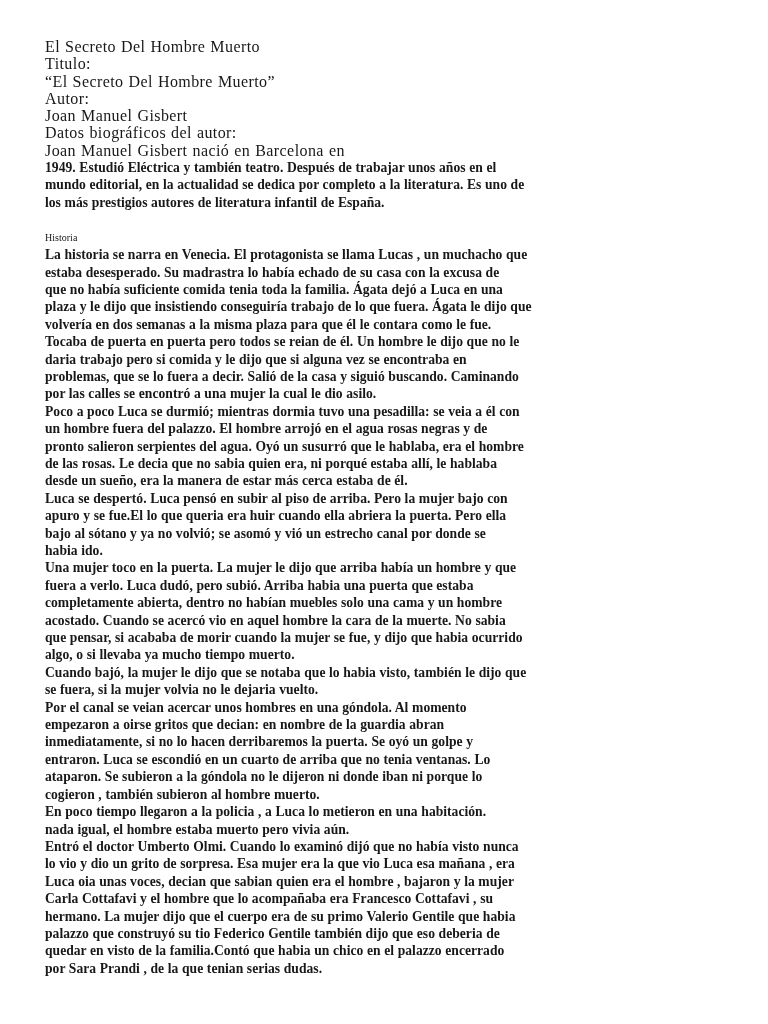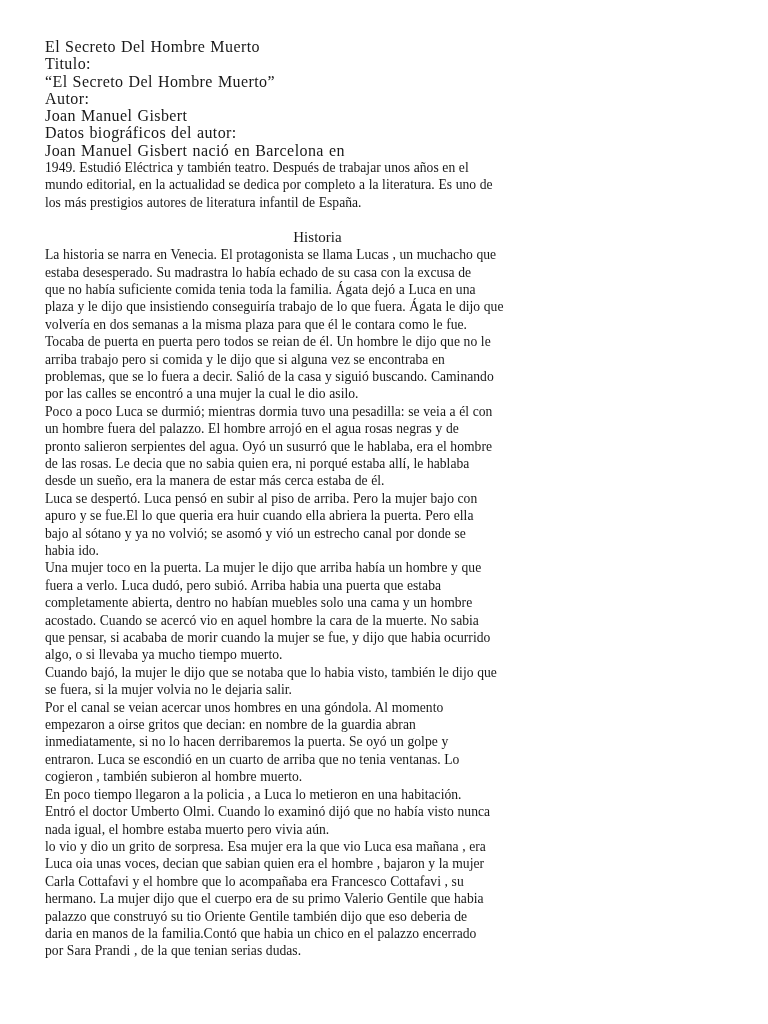--- a/index.html
+++ b/index.html
@@ -37,34 +37,34 @@
     white-space: nowrap;
     word-spacing: 0.6px;
   }
   
   .para {
     font-size: 13.6px;
     line-height: 17.4px;
     letter-spacing: 0.02px;
     word-spacing: 0.2px;
     margin: 0;
+    font-weight: bold;
   }
   .para .ln {
     display: block;
     white-space: nowrap;
   }
   .spacer {
     height: 17.4px;
   }
   .section-head {
-    font-size: 15px;
+    font-size: 10px;
     line-height: 17.4px;
     letter-spacing: 0.02px;
     white-space: nowrap;
-    text-align: center;
   }
 </style>
 </head>
 <body>
 
 <div class="page">
   <div class="doc-body">
 
     <div>
       <div class="head-line">El Secreto Del Hombre Muerto</div>
@@ -89,21 +89,21 @@
     <p class="para">
       <span class="ln">La historia se narra en Venecia. El protagonista se llama Lucas , un muchacho que</span>
       <span class="ln">estaba desesperado. Su madrastra lo había echado de su casa con la excusa de</span>
       <span class="ln">que no había suficiente comida tenia toda la familia. Ágata dejó a Luca en una</span>
       <span class="ln">plaza y le dijo que insistiendo conseguiría trabajo de lo que fuera. Ágata le dijo que</span>
       <span class="ln">volvería en dos semanas a la misma plaza para que él le contara como le fue.</span>
     </p>
 
     <p class="para">
       <span class="ln">Tocaba de puerta en puerta pero todos se reian de él. Un hombre le dijo que no le</span>
-      <span class="ln">arriba trabajo pero si comida y le dijo que si alguna vez se encontraba en</span>
+      <span class="ln">daria trabajo pero si comida y le dijo que si alguna vez se encontraba en</span>
       <span class="ln">problemas, que se lo fuera a decir. Salió de la casa y siguió buscando. Caminando</span>
       <span class="ln">por las calles se encontró a una mujer la cual le dio asilo.</span>
     </p>
 
     <p class="para">
       <span class="ln">Poco a poco Luca se durmió; mientras dormia tuvo una pesadilla: se veia a él con</span>
       <span class="ln">un hombre fuera del palazzo. El hombre arrojó en el agua rosas negras y de</span>
       <span class="ln">pronto salieron serpientes del agua. Oyó un susurró que le hablaba, era el hombre</span>
       <span class="ln">de las rosas. Le decia que no sabia quien era, ni porqué estaba allí, le hablaba</span>
       <span class="ln">desde un sueño, era la manera de estar más cerca estaba de él.</span>
@@ -120,41 +120,42 @@
       <span class="ln">Una mujer toco en la puerta. La mujer le dijo que arriba había un hombre y que</span>
       <span class="ln">fuera a verlo. Luca dudó, pero subió. Arriba habia una puerta que estaba</span>
       <span class="ln">completamente abierta, dentro no habían muebles solo una cama y un hombre</span>
       <span class="ln">acostado. Cuando se acercó vio en aquel hombre la cara de la muerte. No sabia</span>
       <span class="ln">que pensar, si acababa de morir cuando la mujer se fue, y dijo que habia ocurrido</span>
       <span class="ln">algo, o si llevaba ya mucho tiempo muerto.</span>
     </p>
 
     <p class="para">
       <span class="ln">Cuando bajó, la mujer le dijo que se notaba que lo habia visto, también le dijo que</span>
-      <span class="ln">se fuera, si la mujer volvia no le dejaria salir.</span>
+      <span class="ln">se fuera, si la mujer volvia no le dejaria vuelto.</span>
     </p>
 
     <p class="para">
       <span class="ln">Por el canal se veian acercar unos hombres en una góndola. Al momento</span>
       <span class="ln">empezaron a oirse gritos que decian: en nombre de la guardia abran</span>
       <span class="ln">inmediatamente, si no lo hacen derribaremos la puerta. Se oyó un golpe y</span>
       <span class="ln">entraron. Luca se escondió en un cuarto de arriba que no tenia ventanas. Lo</span>
+      <span class="ln">ataparon. Se subieron a la góndola no le dijeron ni donde iban ni porque lo</span>
       <span class="ln">cogieron , también subieron al hombre muerto.</span>
     </p>
 
     <p class="para">
       <span class="ln">En poco tiempo llegaron a la policia , a Luca lo metieron en una habitación.</span>
+      <span class="ln">nada igual, el hombre estaba muerto pero vivia aún.</span>
       <span class="ln">Entró el doctor Umberto Olmi. Cuando lo examinó dijó que no había visto nunca</span>
-      <span class="ln">nada igual, el hombre estaba muerto pero vivia aún.</span>
     </p>
 
     <p class="para">
       <span class="ln">lo vio y dio un grito de sorpresa. Esa mujer era la que vio Luca esa mañana , era</span>
       <span class="ln">Luca oia unas voces, decian que sabian quien era el hombre , bajaron y la mujer</span>
       <span class="ln">Carla Cottafavi y el hombre que lo acompañaba era Francesco Cottafavi , su</span>
       <span class="ln">hermano. La mujer dijo que el cuerpo era de su primo Valerio Gentile que habia</span>
-      <span class="ln">palazzo que construyó su tio Oriente Gentile también dijo que eso deberia de</span>
-      <span class="ln">daria en manos de la familia.Contó que habia un chico en el palazzo encerrado</span>
+      <span class="ln">palazzo que construyó su tio Federico Gentile también dijo que eso deberia de</span>
+      <span class="ln">quedar en visto de la familia.Contó que habia un chico en el palazzo encerrado</span>
       <span class="ln">por Sara Prandi , de la que tenian serias dudas.</span>
     </p>
 
   </div>
 </div>
 
 </body></html>

